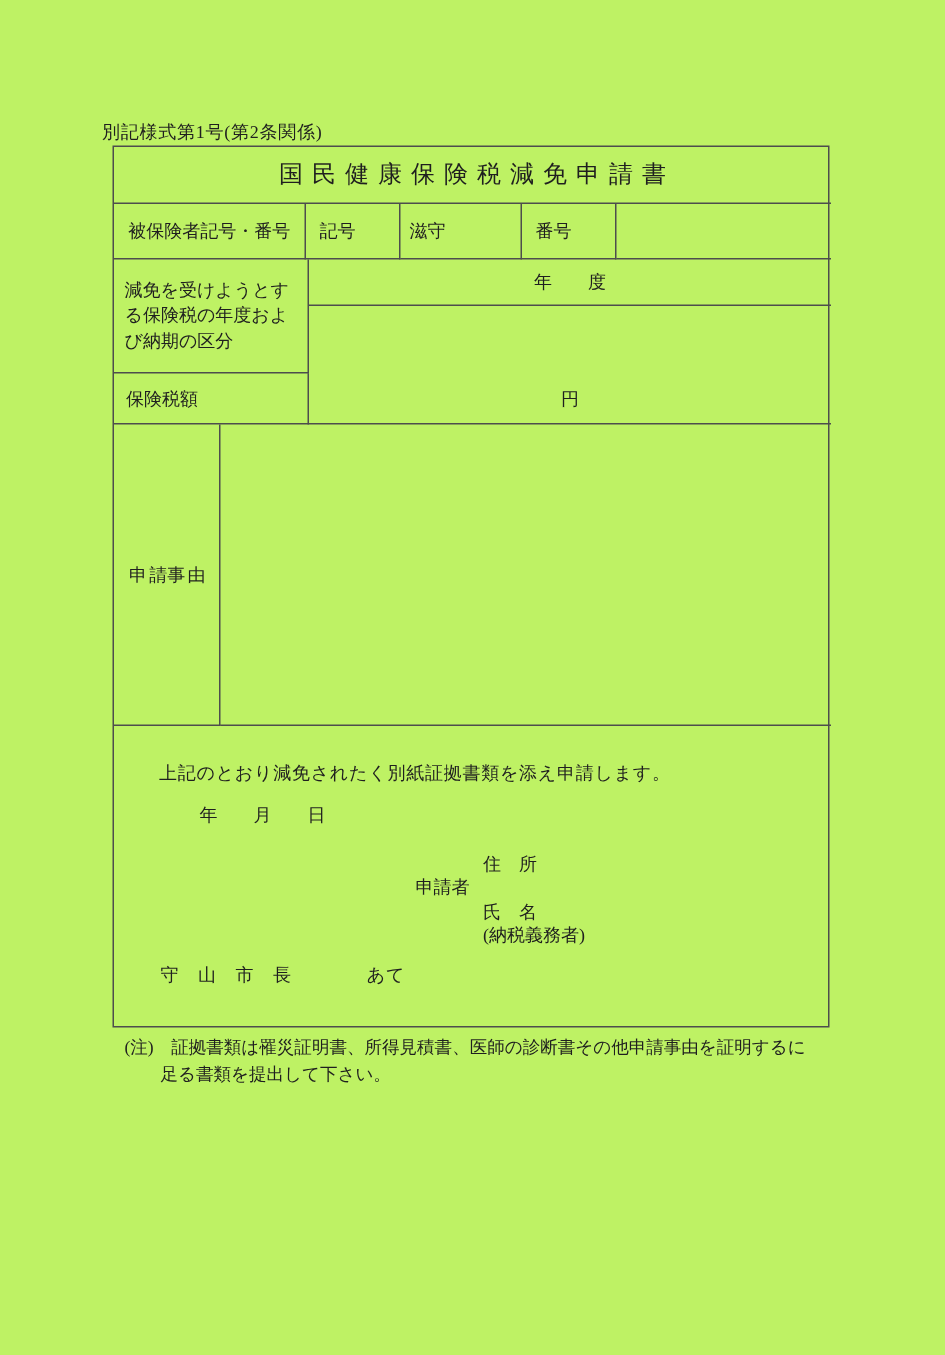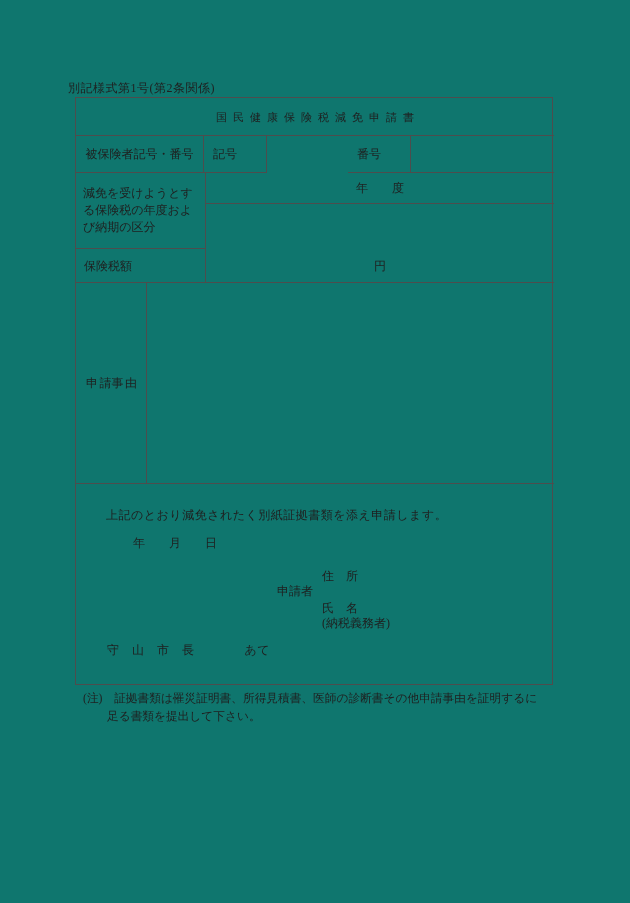--- a/index.html
+++ b/index.html
@@ -1,21 +1,21 @@
 <!DOCTYPE html>
 <html><head>
 <meta charset="utf-8">
 <style>
   * { margin: 0; padding: 0; box-sizing: border-box; }
   html, body { background: #e8e8e8; }
   .page {
     position: relative;
     width: 630px;
     height: 903px;
-    background: #0f766e;
+    background: #bef264;
     font-family: "Liberation Serif", "DejaVu Serif", serif;
     color: #1f1f1f;
     overflow: hidden;
   }
   .form-code {
     position: absolute;
     left: 68px;
     top: 80px;
     font-size: 12px;
     letter-spacing: 0.5px;
@@ -39,21 +39,21 @@
   .vcenter { display: flex; align-items: center; }
   .hcenter { justify-content: center; text-align: center; }
   .jst {
     display: block;
     text-align: justify;
     text-align-last: justify;
     text-justify: inter-character;
   }
   .title-row {
     left: 0; top: 0; width: 478px; height: 38px;
-    font-size: 11px;
+    font-size: 16px;
     letter-spacing: 6px;
     text-indent: 6px;
   }
   .c-insured-label { left: 0; top: 38px; width: 128px; height: 37px; padding: 0 2px; }
   .c-symbol-label  { left: 128px; top: 38px; width: 63px; height: 37px; padding: 0 9px; }
   .c-symbol-value  { left: 191px; top: 38px; width: 81px; height: 37px; padding: 0 6px; }
   .c-number-label  { left: 272px; top: 38px; width: 63px; height: 37px; padding: 0 9px; }
   .c-number-value  { left: 335px; top: 38px; width: 143px; height: 37px; }
   .c-reduction-label {
     left: 0; top: 75px; width: 130px; height: 76px;
@@ -98,20 +98,21 @@
   <div class="form-code">別記様式第1号(第2条関係)</div>
 
   <div class="sheet">
 
     <div class="cell title-row vcenter hcenter bb">国民健康保険税減免申請書</div>
 
     <div class="cell c-insured-label vcenter hcenter br bb">被保険者記号・番号</div>
     <div class="cell c-symbol-label vcenter br bb">
       <span class="jst">記号</span>
     </div>
+    <div class="cell c-symbol-value vcenter br bb">滋守</div>
     <div class="cell c-number-label vcenter br bb">
       <span class="jst">番号</span>
     </div>
     <div class="cell c-number-value bb"></div>
 
     <div class="cell c-reduction-label vcenter br bb">減免を受けようとする保険税の年度および納期の区分</div>
     <div class="cell c-year vcenter hcenter bb">年　　度</div>
 
     <div class="cell c-tax-label vcenter br bb">
       <span class="jst">保険税額</span>

